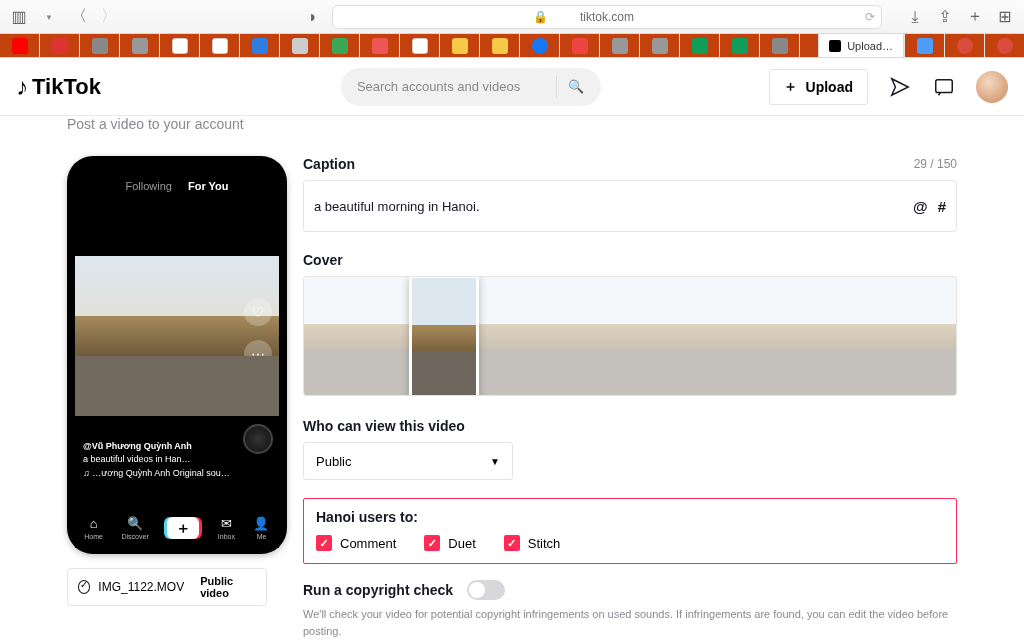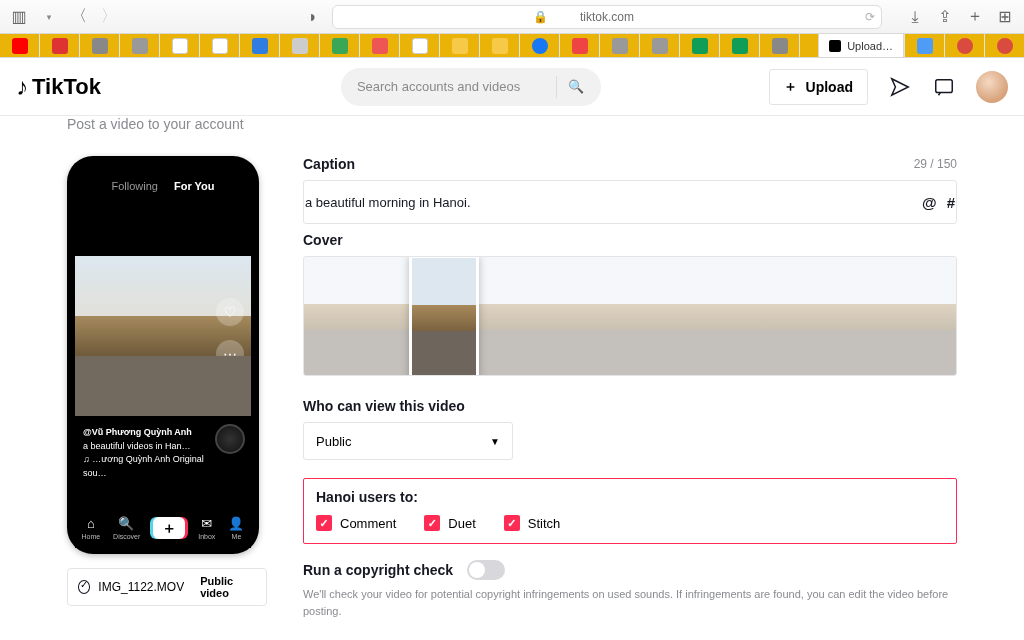--- a/index.html
+++ b/index.html
@@ -9,21 +9,21 @@
   .browser-toolbar { height: 34px; background: linear-gradient(#fcfcfc,#f3f3f3); border-bottom: 1px solid #d8d8d8; display: flex; align-items: center; padding: 0 10px; gap: 12px; }
   .tb-btn { width: 18px; height: 18px; display:flex; align-items:center; justify-content:center; color:#666; }
   .tb-btn.dim { color:#c8c8c8; }
   .tb-spacer { flex: 0 0 160px; }
   .addr-bar { flex: 1; height: 24px; background:#fff; border:1px solid #ddd; border-radius:6px; display:flex; align-items:center; justify-content:center; position:relative; font-size:12px; color:#6d6d6d; }
   .addr-bar .lock { position:absolute; left:50%; transform:translateX(-74px); }
   .addr-bar .reload { position:absolute; right:6px; color:#b4b4b4; }
   .tb-right { display:flex; gap:12px; margin-left:12px; align-items:center; }
 
   
-  .tab-strip { height: 24px; background:#eab308; border-bottom:1px solid #d8d8d8; display:flex; align-items:stretch; }
+  .tab-strip { height: 24px; background:#c2410c; border-bottom:1px solid #d8d8d8; display:flex; align-items:stretch; }
   .fav { width: 40px; display:flex; align-items:center; justify-content:center; border-right:1px solid #e3e3e3; }
   .fav div { width:16px; height:16px; border-radius:3px; }
   .active-tab { display:flex; align-items:center; gap:6px; background:#fff; border-left:1px solid #d8d8d8; border-right:1px solid #d8d8d8; padding:0 10px; font-size:11px; color:#333; min-width:80px; }
   .active-tab .tk { width:12px;height:12px;background:#000;border-radius:2px; }
   .tab-strip .trail { display:flex; }
   .tab-strip .trail .fav { border-left:1px solid #e3e3e3; border-right:none; }
 
   
   .tk-header { height: 58px; background:#fff; border-bottom:1px solid #e9e9e9; display:flex; align-items:center; padding:0 16px; gap:20px; }
   .tk-logo { display:flex; align-items:center; gap:4px; font-weight:700; font-size:22px; color:#000; }
@@ -41,21 +41,21 @@
   .content { width: 890px; padding: 0 0 24px 0; position:relative; }
   .page-scroll-edge { position:absolute; right:126px; top:116px; bottom:0; width:1px; background:#ececec; }
 
   h1.title { font-size:22px; font-weight:700; color:#161823; margin:6px 0 2px 0; }
   .subtitle { font-size:14px; color:#8a8b91; }
 
   .columns { display:flex; gap:36px; margin-top:24px; }
 
   
   .phone-col { width:200px; }
-  .phone { width:192px; height:398px; background:#000; border-radius:26px; padding:10px 8px 6px 8px; position:relative; display:flex; flex-direction:column; box-shadow: 0 2px 6px rgba(0,0,0,0.25); }
+  .phone { width:220px; height:398px; background:#000; border-radius:26px; padding:10px 8px 6px 8px; position:relative; display:flex; flex-direction:column; box-shadow: 0 2px 6px rgba(0,0,0,0.25); }
   .phone-top { display:flex; justify-content:center; gap:16px; font-size:11px; color:#999; padding:14px 0 6px 0; }
   .phone-top .sel { color:#fff; font-weight:600; }
   .video-pane { flex:1; background:#000; position:relative; overflow:hidden; }
   .sky { position:absolute; top:58px; left:0; right:0; height:100px; background:linear-gradient(#dce7ef,#e5dccb); }
   .bridge { position:absolute; top:118px; left:0; right:0; height:40px; background:linear-gradient(#a58a5c,#6e5a3a); }
   .video-pane::after { content:""; position:absolute; top:158px; left:0; right:0; height:60px; background:#736a5f; }
   .side-icons { position:absolute; right:6px; bottom:54px; display:flex; flex-direction:column; gap:14px; align-items:center; }
   .side-icons div { width:28px; height:28px; border-radius:50%; background:rgba(255,255,255,0.25); display:flex;align-items:center;justify-content:center;color:#fff;font-size:14px; }
   .side-icons .disc { width:30px;height:30px;border-radius:50%; background: radial-gradient(circle,#333,#111); border:2px solid #444; }
   .cap-over { position:absolute; bottom:28px; left:8px; right:44px; color:#fff; font-size:9px; line-height:1.5; }
@@ -69,25 +69,25 @@
   .file-chip { margin-top:14px; height:38px; border:1px solid #e4e4e6; border-radius:4px; display:flex; align-items:center; padding:0 10px; font-size:12px; gap:8px; }
   .file-chip .chk { width:14px;height:14px;border:1.5px solid #161823;border-radius:50%; position:relative; }
   .file-chip .chk::after { content:"✓"; position:absolute; top:-2px; left:1px; font-size:10px; }
   .file-chip .spacer { flex:1; }
   .file-chip .chg { font-size:11px; font-weight:600; }
 
   
   .form-col { flex:1; }
   .field-label { font-size:14px; font-weight:600; color:#161823; display:flex; align-items:center; }
   .field-label .count { margin-left:auto; font-weight:400; font-size:12px; color:#8a8b91; }
-  .caption-box { margin-top:8px; height:44px; border:1px solid #e4e4e6; border-radius:3px; display:flex; align-items:center; padding:0 1px; font-size:13px; gap:10px; }
+  .caption-box { margin-top:8px; height:52px; border:1px solid #e4e4e6; border-radius:3px; display:flex; align-items:center; padding:0 10px; font-size:13px; gap:10px; }
   .caption-box .txt { flex:1; color:#161823; }
   .caption-box .sym { color:#161823; font-weight:600; font-size:15px; }
 
-  .cover-label { margin-top:8px; }
+  .cover-label { margin-top:20px; }
   .cover-strip { margin-top:8px; height:120px; border:1px solid #e4e4e6; border-radius:3px; display:flex; position:relative; overflow:hidden; }
   .cover-bg { flex:1; opacity:0.45; background: linear-gradient(#e8eef3 0%, #e8eef3 40%, #b79d74 40%, #8a7552 62%, #7d736a 62%, #7d736a 100%); }
   .cover-sel { position:absolute; left:105px; top:-2px; width:70px; height:124px; border:3px solid #fff; box-shadow:0 2px 8px rgba(0,0,0,0.25); background: linear-gradient(#dce7ef 0%, #dce7ef 40%, #a8895a 40%, #7a6240 62%, #6e655c 62%, #6e655c 100%); }
 
   .sect { margin-top:22px; }
   .select-box { margin-top:8px; width:210px; height:38px; border:1px solid #e4e4e6; border-radius:3px; display:flex; align-items:center; padding:0 12px; font-size:13px; }
   .select-box .caret { margin-left:auto; font-size:10px; }
 
   .allow-box { margin-top:18px; border:1.5px solid #fe2c55; padding:10px 12px 12px 12px; border-radius:2px; }
   .allow-row { margin-top:10px; display:flex; gap:28px; align-items:center; }

